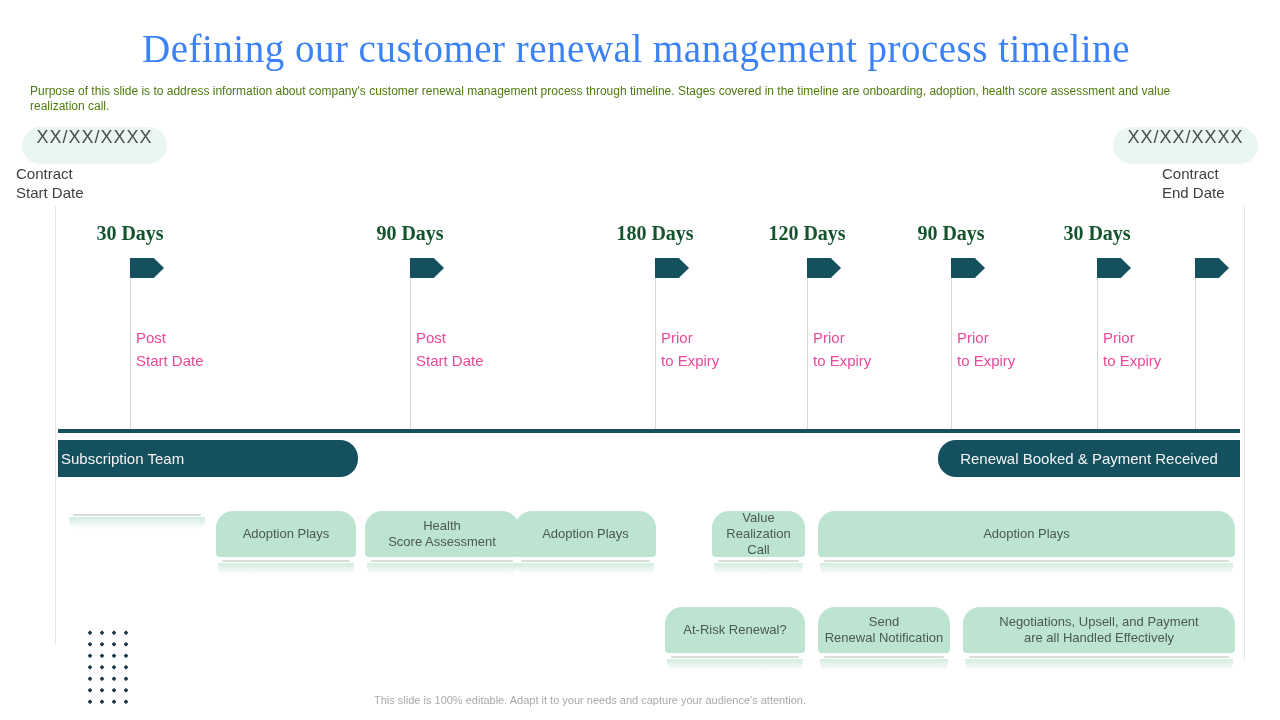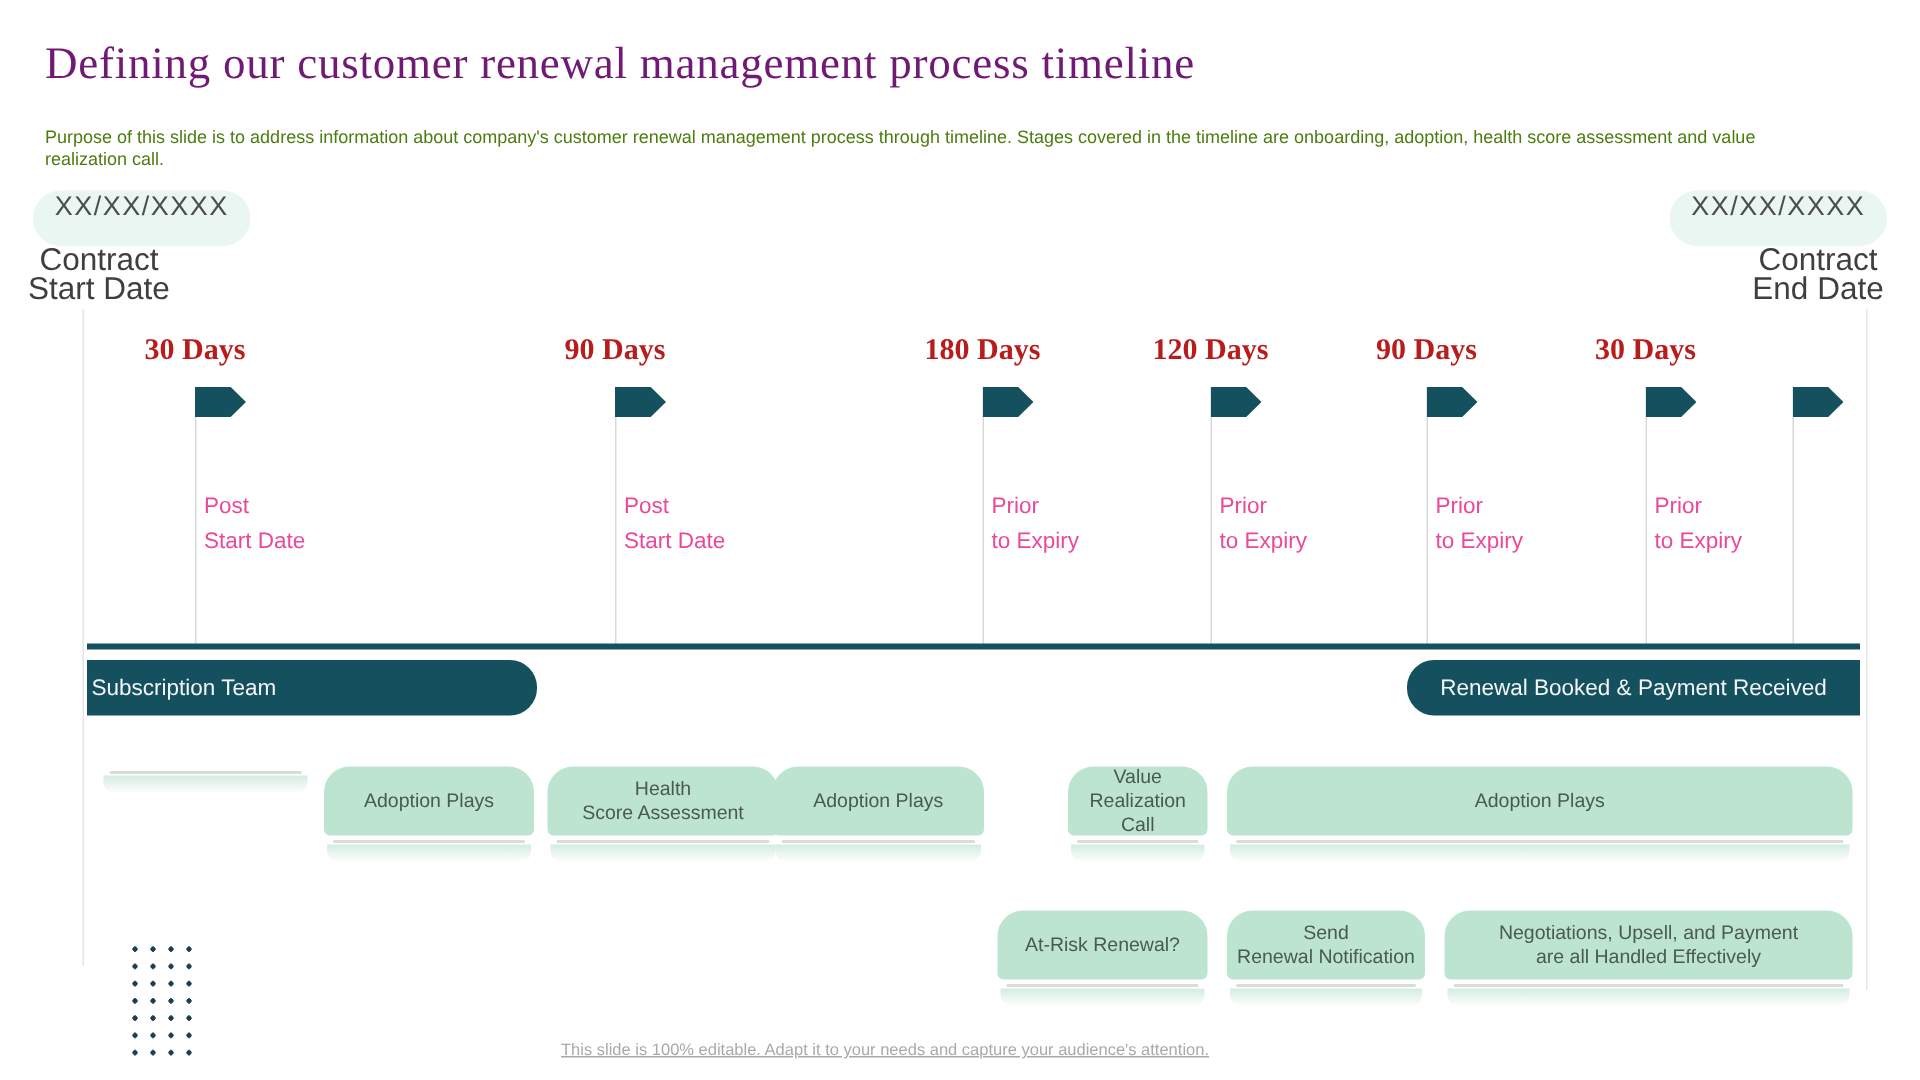--- a/index.html
+++ b/index.html
@@ -3,31 +3,31 @@
 <meta charset="utf-8">
 <style>
   html,body{margin:0;padding:0;background:#ffffff;}
   #slide{
     position:relative;width:1280px;height:720px;background:#ffffff;overflow:hidden;
     font-family:"Liberation Sans",sans-serif;
   }
   .abs{position:absolute;}
   
   #title{left:30px;top:26px;width:1100px;font-family:"Liberation Serif",serif;
-    font-size:30px;color:#701a75;letter-spacing:.5px;}
+    font-size:39px;color:#3b82f6;letter-spacing:.5px;text-align:right;}
   #subtitle{left:30px;top:84px;width:1150px;font-size:12px;line-height:15px;color:#4d7c0f;}
   
   .date-pill{height:37px;background:#e9f6f1;border-radius:19px;display:flex;
     justify-content:center;font-size:18px;color:#4d4d4d;letter-spacing:1px;}
-  .contract-label{font-size:21px;line-height:19px;color:#3f3f3f;text-align:center;white-space:pre-line;}
+  .contract-label{font-size:15px;line-height:19px;color:#3f3f3f;white-space:pre-line;}
   .connector{width:1px;background:#e3e6e5;}
   
   .milestone{width:0;top:222px;}
   .m-label{position:absolute;left:-62px;top:0;width:124px;text-align:center;
-    font-family:"Liberation Serif",serif;font-weight:bold;font-size:20px;color:#b91c1c;}
+    font-family:"Liberation Serif",serif;font-weight:bold;font-size:20px;color:#14532d;}
   .m-arrow{position:absolute;left:0;top:36px;width:34px;height:20px;background:#15505f;
     clip-path:polygon(0 0,70% 0,100% 50%,70% 100%,0 100%);}
   .m-line{position:absolute;left:0;top:56px;width:1px;height:152px;background:#d9d9d9;}
   .m-sub{position:absolute;left:6px;top:104px;width:96px;text-align:left;
     font-size:15px;line-height:23px;color:#ec4899;white-space:pre-line;}
   
   #baseline{left:58px;top:429px;width:1182px;height:4px;background:#15505f;}
   .band{top:440px;height:37px;background:#15505f;color:#f2f6f6;font-size:15px;
     display:flex;align-items:center;}
   #band-left{left:58px;width:300px;border-radius:0 18px 18px 0;padding-left:3px;box-sizing:border-box;}
@@ -37,21 +37,21 @@
   .stage .box{height:46px;background:#bde3d1;border-radius:17px 17px 4px 4px;
     display:flex;align-items:center;justify-content:center;text-align:center;
     font-size:13px;line-height:16px;color:#4a5a52;white-space:pre-line;padding:0 6px;}
   .stage .underline{margin:3px 6px 0 6px;height:2px;background:#d7ddda;border-radius:1px;}
   .stage .reflection{margin:1px 2px 0 2px;height:12px;
     background:linear-gradient(#d4ecdf,rgba(212,236,223,0));border-radius:0 0 8px 8px;}
   
   #dots{left:84px;top:627px;width:48px;height:81px;
     background-image:radial-gradient(circle,#1e3e50 1.6px,rgba(0,0,0,0) 1.9px);
     background-size:12px 11.5px;}
-  #footer{left:0;top:694px;width:1180px;text-align:center;font-size:11px;color:#a9a9a9;text-decoration:underline;}
+  #footer{left:0;top:694px;width:1180px;text-align:center;font-size:11px;color:#a9a9a9;}
 </style>
 </head>
 <body>
 
 <div id="slide">
 
   <div class="abs" id="title">Defining our customer renewal management process timeline</div>
   <div class="abs" id="subtitle">Purpose of this slide is to address information about company's customer renewal management process through timeline. Stages covered in the timeline are onboarding, adoption, health score assessment and value realization call.</div>
 
   <div class="abs date-pill" style="left:22px;top:127px;width:145px;">

